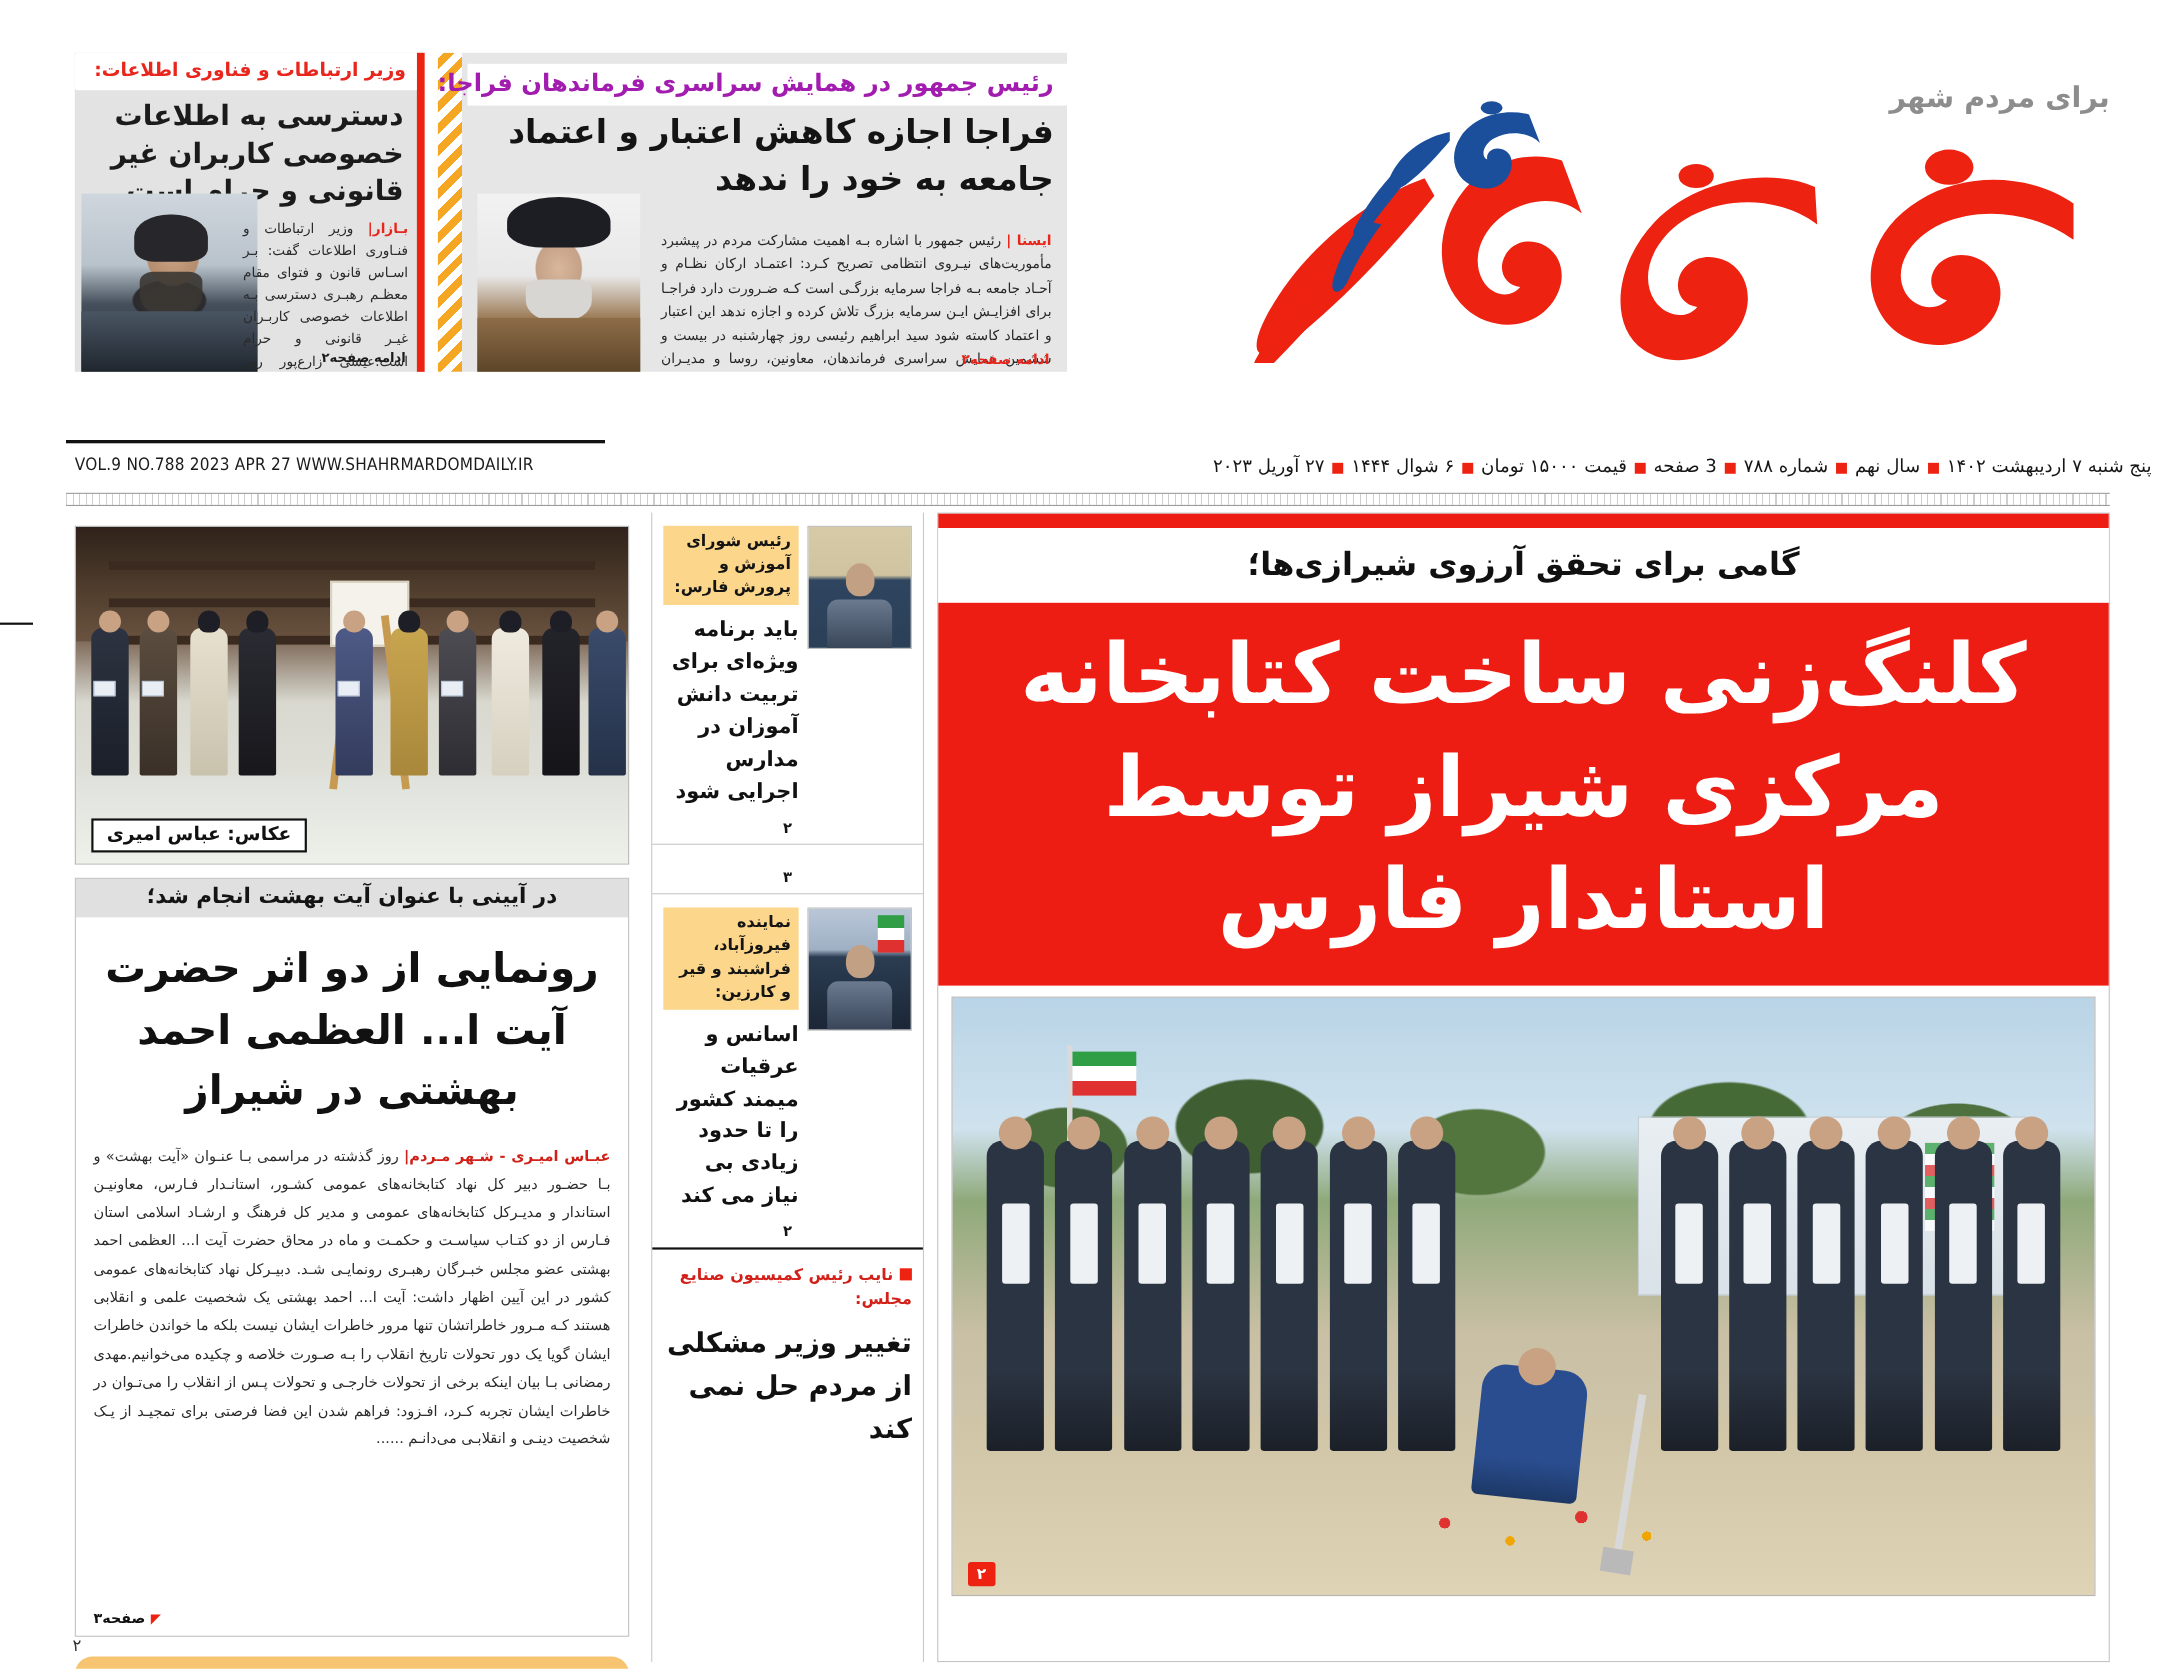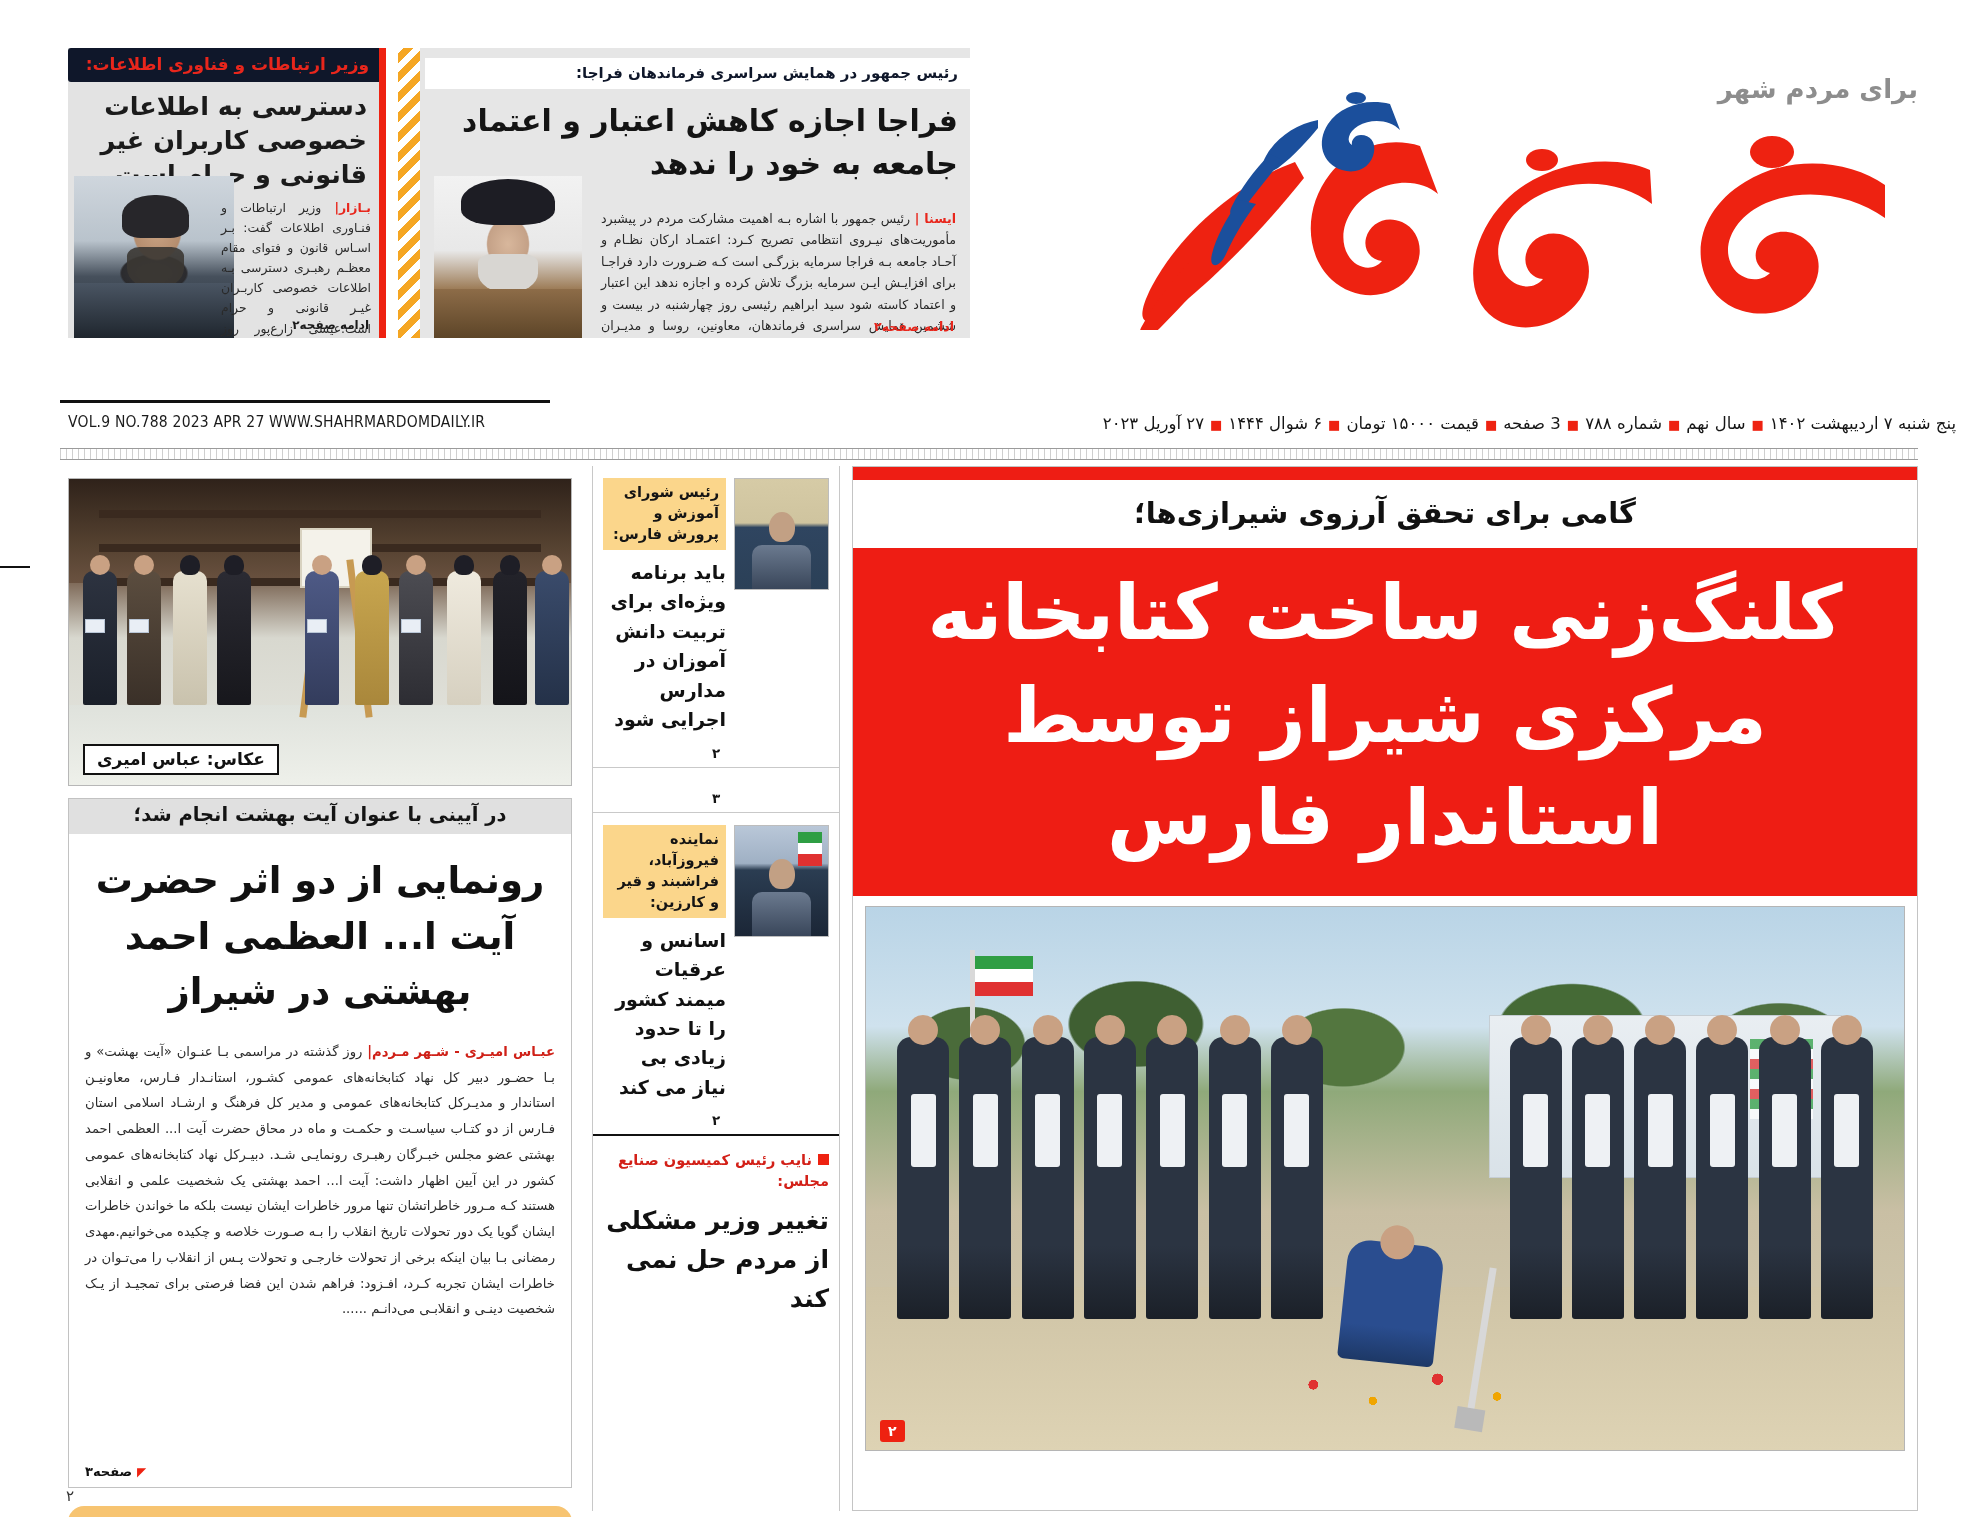--- a/index.html
+++ b/index.html
@@ -14,21 +14,21 @@
   
   .top-banner { position:absolute; left:0; top:0; width:1978px; height:420px; }
 
   
   .art-ict {
     position:absolute; left:68px; top:48px; width:318px; height:290px;
     background:#e3e3e3; border-right:7px solid #ee2211;
     overflow:hidden;
   }
   .art-ict .kicker {
-    background:#0f172a; color:#e8261c; font-weight:bold; font-size:17px;
+    background:#ffffff; color:#e8261c; font-weight:bold; font-size:17px;
     padding:6px 10px 7px 10px; text-align:right; line-height:1.25;
     white-space:nowrap; border-radius:3px 0 0 3px;
   }
   .art-ict .headline {
     color:#1b1b1b; font-weight:bold; font-size:25.5px; line-height:1.32;
     text-align:right; padding:8px 12px 0 10px; letter-spacing:-0.3px;
   }
   .art-ict .ict-photo {
     position:absolute; left:6px; top:128px; width:160px; height:162px;
     background:
@@ -63,21 +63,21 @@
   .art-pres {
     position:absolute; left:398px; top:48px; width:572px; height:290px;
     background:#e6e6e6; overflow:hidden;
   }
   .art-pres .stripes {
     position:absolute; left:0; top:0; width:22px; height:100%;
     background:repeating-linear-gradient(-45deg,#f5a623 0 7px,#ffffff 7px 14px);
   }
   .art-pres .kicker {
     position:absolute; right:0; top:10px; width:545px;
-    background:#ffffff; color:#0f172a; font-weight:bold; font-size:15px;
+    background:#ffffff; color:#a21caf; font-weight:bold; font-size:22px;
     padding:6px 12px 7px 8px; text-align:right; white-space:nowrap;
   }
   .art-pres .headline {
     position:absolute; right:12px; top:52px; width:540px;
     color:#141414; font-weight:bold; font-size:30px; line-height:1.42;
     text-align:right; letter-spacing:-0.4px;
   }
   .art-pres .pres-photo {
     position:absolute; left:36px; top:128px; width:148px; height:162px;
     background:

